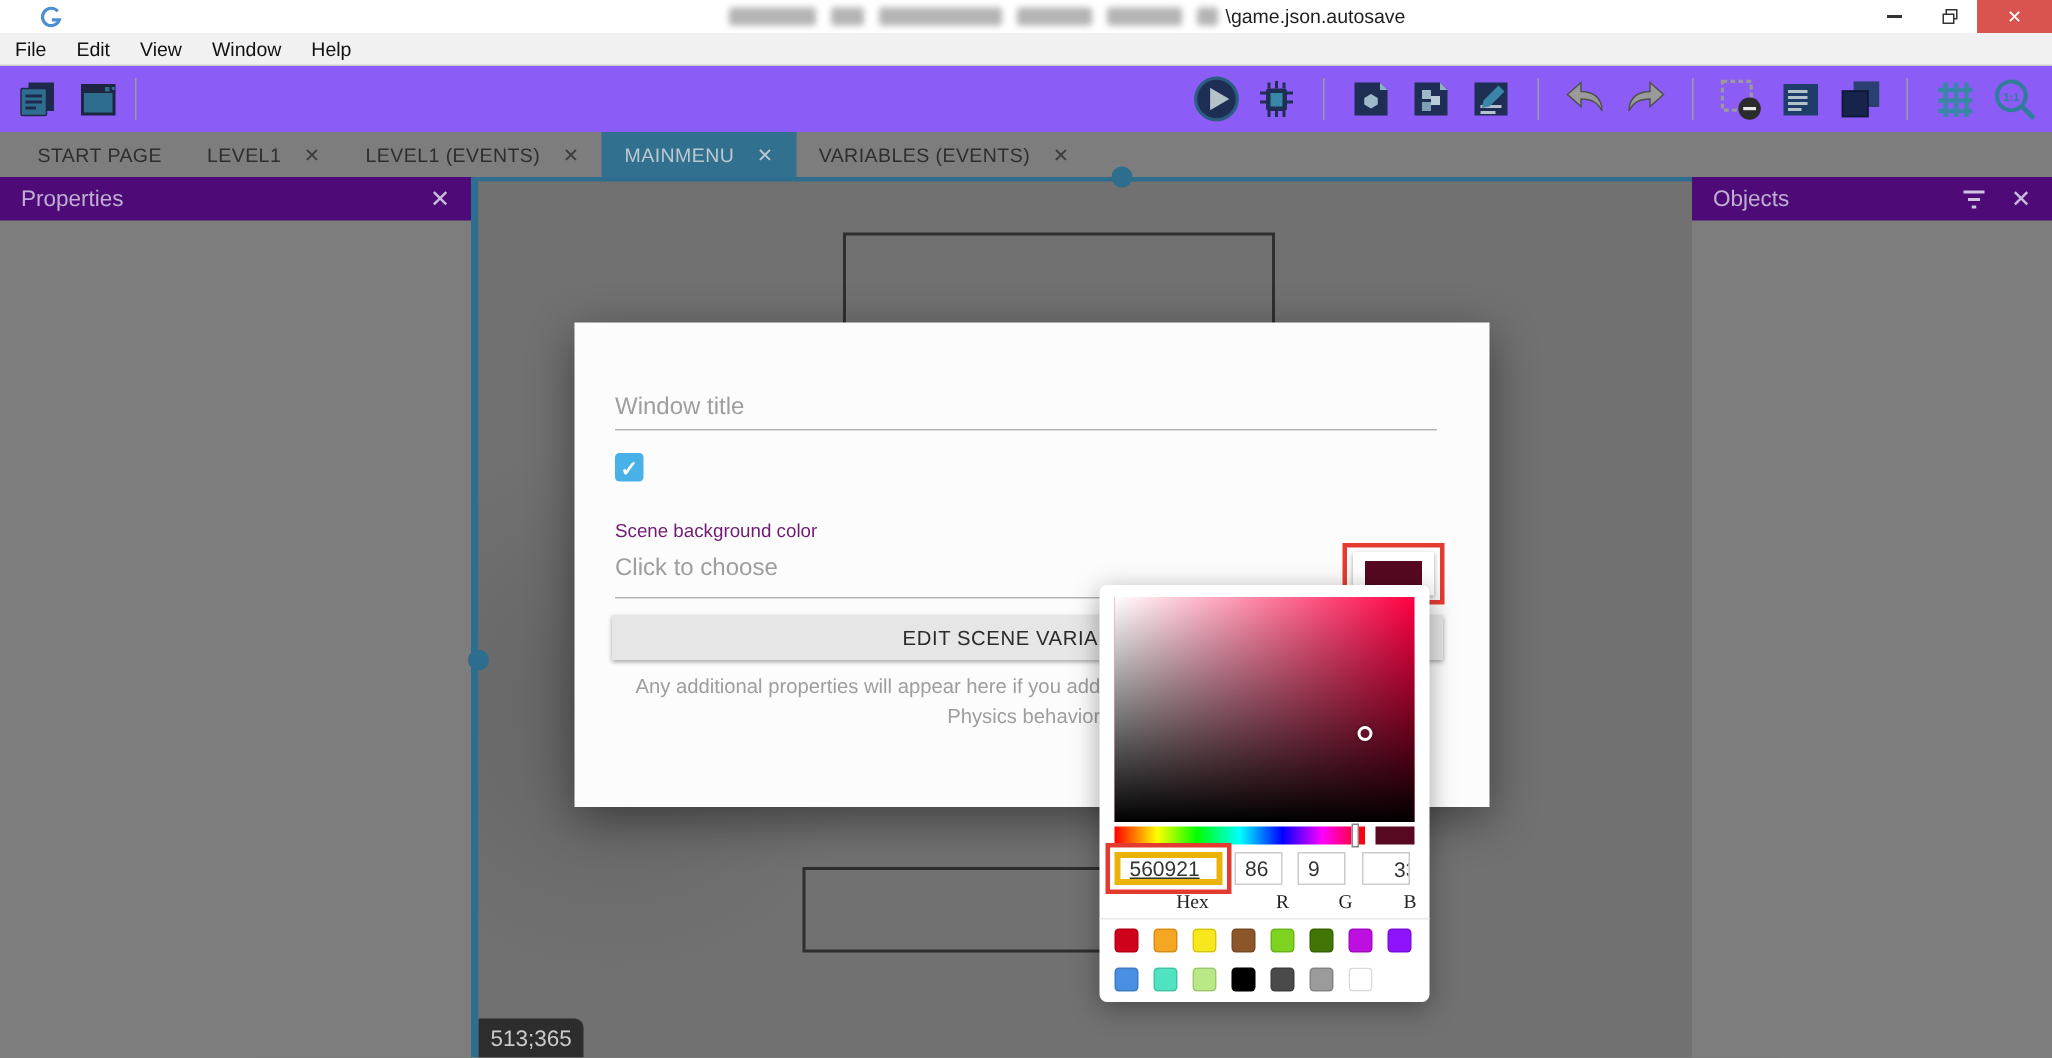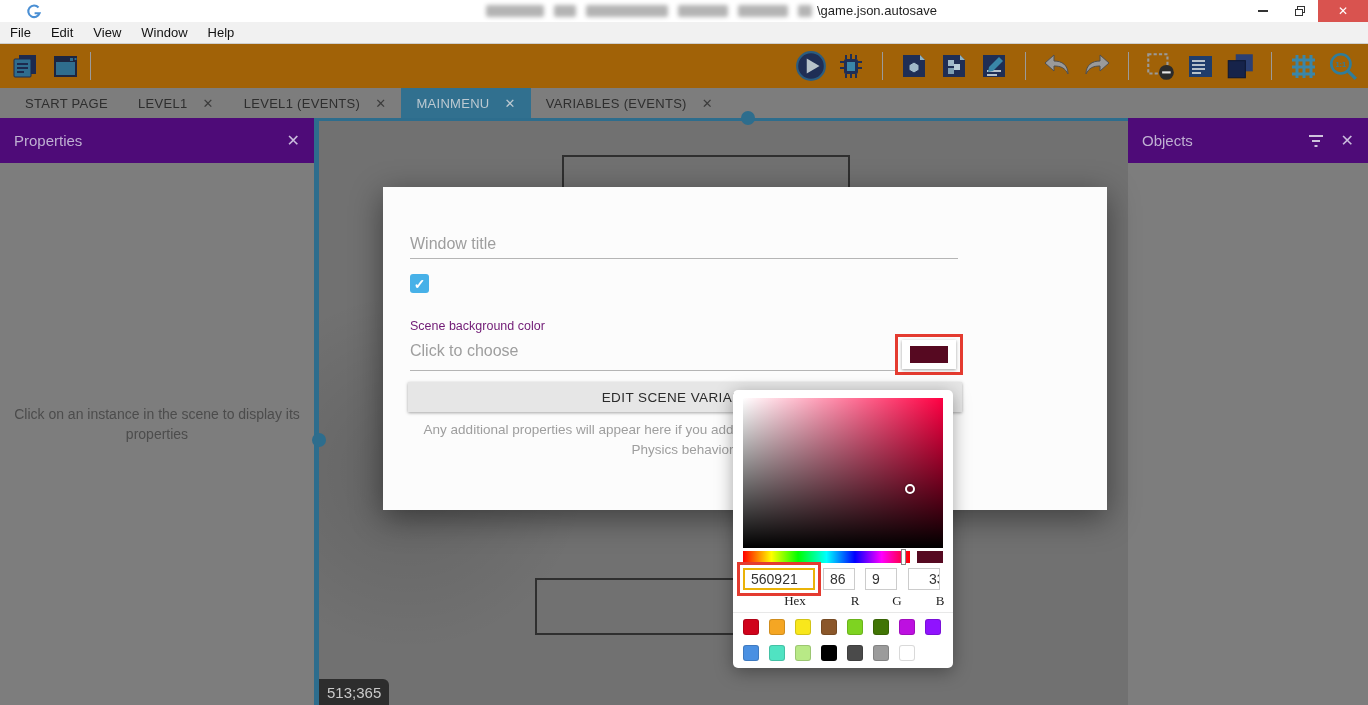--- a/index.html
+++ b/index.html
@@ -23,37 +23,37 @@
   .winbtn.close { width:50px; background:#d9534f; color:#fff; font-size:12px; }
   .min-glyph { width:10px; height:2px; background:#333; }
 
   
   .menubar { left:0; top:22px; width:1368px; height:22px; background:#f1f1f1;
     display:flex; align-items:center; font-size:13px; color:#111; border-bottom:1px solid #cfcfcf; }
   .menu-item { padding:0 10px; height:22px; display:flex; align-items:center; }
   .menu-item:first-child { margin-left:0px; }
 
   
-  .toolbar { left:0; top:44px; width:1368px; height:44px; background:#a16207;
+  .toolbar { left:0; top:44px; width:1368px; height:44px; background:#8b5cf6;
     display:flex; align-items:center; }
   .tool-group { display:flex; align-items:center; gap:6px; }
   .tool-btn { width:34px; height:34px; display:flex; align-items:center; justify-content:center; }
   .tool-sep { width:1px; height:28px; background:#9b9b9b; margin:0 8px; }
   .spacer { flex:1; }
 
   
   .tabbar { left:0; top:88px; width:1368px; height:30px; background:#7d7d7d;
     display:flex; align-items:stretch; padding-left:10px; }
   .tab { display:flex; align-items:center; padding:0 15px; font-size:13px; color:#2e2e2e; letter-spacing:.3px; }
   .tab .tab-close { margin-left:15px; font-size:13px; color:#3c3c3c; }
   .tab.active { background:#31708f; color:#bcc9d1; }
   .tab.active .tab-close { color:#bcc9d1; }
 
   
-  .panel-header { height:45px; background:#4e0b78; color:#bfb0d2; display:flex; align-items:center;
+  .panel-header { height:29px; background:#4e0b78; color:#bfb0d2; display:flex; align-items:center;
     padding:0 14px; font-size:15px; }
   .panel-header .hdr-close { margin-left:auto; font-size:16px; color:#cabcdd; }
   .props-panel { left:0; top:118px; width:314px; height:587px; background:#7d7d7d; }
   .props-empty { position:absolute; left:12px; top:286px; width:290px; text-align:center;
     font-size:14px; color:#4c4c4c; line-height:20px; }
 
   
   .v-divider { left:314px; top:118px; width:5px; height:587px; background:#2d6d8d; }
   .handle-dot { width:14px; height:14px; border-radius:50%; background:#2d6d8d; z-index:3; }
 
@@ -73,21 +73,21 @@
     display:flex; align-items:center; }
   .obj-add-label { position:absolute; left:50px; top:12px; font-size:15px; color:#a6a6a6; }
   .obj-add-plus { position:absolute; right:16px; top:4px; font-size:26px; color:#2f2f2f; font-weight:400; }
   .obj-search { position:absolute; left:12px; top:545px; width:216px; height:37px;
     background:#8b8b8b; border-radius:6px; display:flex; align-items:center; padding:0 12px; }
   .obj-search input { flex:1; border:none; outline:none; background:transparent; font-size:17px;
     color:#3f3f3f; font-family:"Liberation Sans",sans-serif; }
   .obj-search input::placeholder { color:#a3a3a3; }
 
   
-  .dialog { left:383px; top:187px; width:724px; height:323px; background:#fcfcfc; z-index:10;
+  .dialog { left:383px; top:215px; width:610px; height:323px; background:#fcfcfc; z-index:10;
     box-shadow:0 8px 30px rgba(0,0,0,0.45); }
   .dlg-title-input { position:absolute; left:27px; top:42px; width:548px; height:30px;
     border:none; border-bottom:1px solid #b5b5b5; outline:none; background:transparent;
     font-size:16px; color:#333; font-family:"Liberation Sans",sans-serif; }
   .dlg-title-input::placeholder { color:#9e9e9e; }
   .dlg-checkbox { position:absolute; left:27px; top:87px; width:19px; height:19px; background:#47b1e8;
     border-radius:3px; display:flex; align-items:center; justify-content:center;
     color:#fff; font-size:14px; font-weight:bold; }
   .dlg-checkbox-label { position:absolute; left:58px; top:88px; font-size:16px; color:#3f3f3f; }
   .dlg-small-label { position:absolute; left:27px; top:132px; font-size:12.5px; color:#701a75; }
@@ -115,21 +115,21 @@
   .cp-sat-cursor { position:absolute; left:172px; top:94px; width:10px; height:10px; border-radius:50%;
     border:2px solid #fff; box-shadow:0 0 2px rgba(0,0,0,0.6); }
   .cp-hue { position:absolute; left:10px; top:161px; width:167px; height:12px;
     background:linear-gradient(to right,#f00 0%,#ff0 17%,#0f0 33%,#0ff 50%,#00f 67%,#f0f 83%,#f00 100%); }
   .cp-hue-slider { position:absolute; left:158px; top:-2px; width:5px; height:16px; background:#fff;
     border:1px solid #888; }
   .cp-current { position:absolute; left:184px; top:161px; width:26px; height:12px; }
   .cp-hex-annot { position:absolute; left:4px; top:172px; width:84px; height:34px; }
   .cp-input { position:absolute; height:22px; border:1px solid #ccc; font-size:14px; color:#333;
     padding-left:6px; outline:none; font-family:"Liberation Sans",sans-serif; background:#fff; }
-  .cp-hex { left:10px; top:178px; width:72px; border:2px solid #eab308; }
+  .cp-hex { left:10px; top:178px; width:72px; border:4px solid #eab308;text-decoration:underline; }
   .cp-r { left:90px;  top:178px; width:32px; }
   .cp-g { left:132px; top:178px; width:32px; }
   .cp-b { left:175px; top:178px; width:32px;padding-left:20px; }
   .cp-field-label { position:absolute; top:203px; transform:translateX(-50%);
     font-family:"Liberation Serif", serif; font-size:13px; color:#222;margin-left:16px; }
   .cp-divider { position:absolute; left:0; top:222px; width:220px; height:1px; background:#e8e8e8; }
   .cp-swatch-row { position:absolute; left:10px; display:flex; gap:10px; }
   .cp-swatch { width:16px; height:16px; border-radius:3px; box-shadow:inset 0 0 0 1px rgba(0,0,0,0.15); }
 
   svg { display:block; }
@@ -301,21 +301,20 @@
     <span>VARIABLES (EVENTS)</span>
     <span class="tab-close">✕</span>
   </div>
 </div>
 
 <div class="abs props-panel">
   <div class="panel-header">
     <span>Properties</span>
     <span class="hdr-close">✕</span>
   </div>
-  <div class="props-empty">Click on an instance in the scene to display its properties</div>
 </div>
 
 <div class="abs v-divider"></div>
 <div class="abs handle-dot" style="left:312px; top:433px;"></div>
 <div class="abs handle-dot" style="left:741px; top:111px;"></div>
 
 <div class="abs canvas"></div>
 <div class="abs scene-rect" style="left:562px; top:155px; width:288px; height:140px;"></div>
 <div class="abs scene-rect" style="left:535px; top:578px; width:315px; height:57px;"></div>
 <div class="abs coord-badge">513;365</div>

